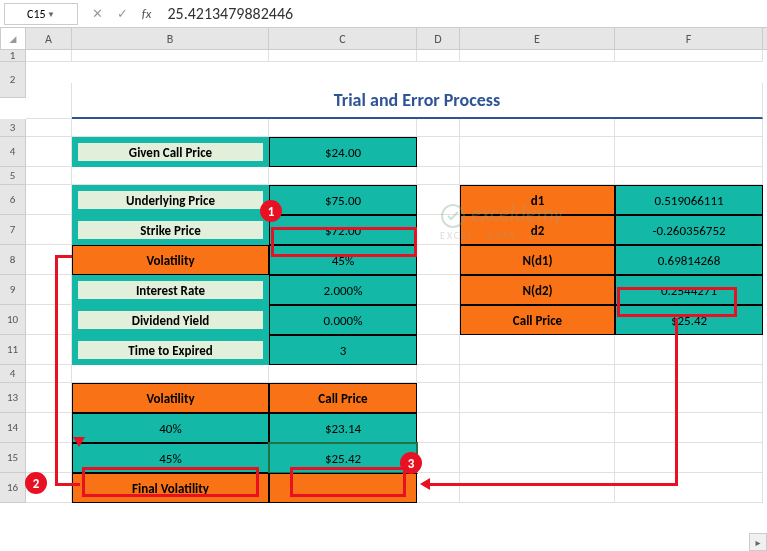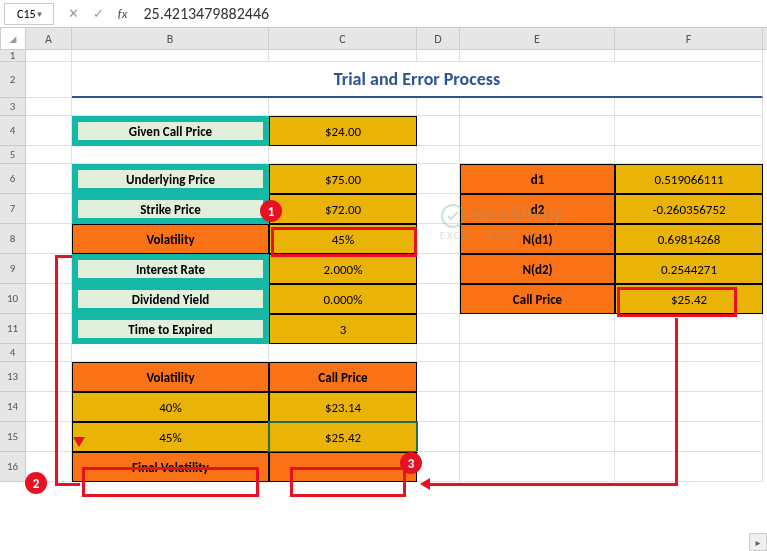--- a/index.html
+++ b/index.html
@@ -1,46 +1,46 @@
 <!DOCTYPE html>
 <html><head>
 <meta charset="utf-8">
 <style>
 * { box-sizing: border-box; margin: 0; padding: 0; }
 body { font-family: Calibri, Arial, sans-serif; font-size: 13px; background: #fff; position: relative; width: 767px; height: 551px; overflow: hidden; }
 
 
 .topbar { display: flex; align-items: center; height: 28px; border-bottom: 1px solid #ccc; background: #fff; }
-.namebox { width: 50px; height: 22px; border: 1px solid #ccc; margin: 0 4px; padding: 2px 12px; display: flex; align-items: center; justify-content: space-between; font-size: 12px; }
+.namebox { width: 74px; height: 22px; border: 1px solid #ccc; margin: 0 4px; padding: 2px 22px; display: flex; align-items: center; justify-content: space-between; font-size: 12px; }
 .namebox .dd { color: #666; font-size: 8px; }
 .fx-icons { display: flex; align-items: center; gap: 14px; padding: 0 10px; color: #999; }
 .fx-icons .fx { font-style: italic; color: #555; font-size: 13px; }
 .formula { flex: 1; padding: 0 6px; font-size: 16px; color: #333; }
 
 
 .colhdr { display: grid; grid-template-columns: 26px 46px 197px 148px 43px 155px 148px; height: 22px; background: #e6e6e6; border-bottom: 1px solid #ccc; }
 .colhdr div { border-right: 1px solid #ccc; display: flex; align-items: center; justify-content: center; font-size: 12px; color: #555; }
 .colhdr .sel { background: #fff; border-left: 1px solid #ccc; }
 
 
 .grid { display: grid; grid-template-columns: 26px 46px 197px 148px 43px 155px 148px; }
 .rh { background: #e6e6e6; border-right: 1px solid #ccc; border-bottom: 1px solid #ccc; display: flex; align-items: center; justify-content: center; font-size: 11px; color: #555; }
 .cell { border-right: 1px solid #e0e0e0; border-bottom: 1px solid #e0e0e0; height: 30px; display: flex; align-items: center; justify-content: center; position: relative; }
 .r1 .cell { height: 12px; }
 .r3 .cell, .r5 .cell, .r12 .cell { height: 18px; }
-.r2 .cell { height: 36px; }
+.r2 .cell { height: 36px; margin-top: 21px; }
 .r1 .rh { height: 12px; }
 .r2 .rh { height: 36px; }
 .r3 .rh, .r5 .rh, .r12 .rh { height: 18px; }
 
 .title { grid-column: 3 / 8; font-size: 18px; font-weight: bold; color: #2f5496; border-bottom: 2px solid #2f5496; justify-content: center; }
 
 .lbl-green { background: #e2efda; border: 6px solid #14b8a6; font-weight: bold; }
 .lbl-blue { background: #f97316; border: 1px solid #000; font-weight: bold; }
-.val { border: 1px solid #000; background: #eab308; }
+.val { border: 1px solid #000; background: #14b8a6; }
 .selcell { outline: 2px solid #217346; outline-offset: -1px; }
 
 .redbox { position: absolute; border: 3px solid #e81123; pointer-events: none; z-index: 5; }
 .redcirc { position: absolute; width: 22px; height: 22px; background: #e81123; border-radius: 50%; color: #fff; display: flex; align-items: center; justify-content: center; font-weight: bold; font-size: 13px; z-index: 10; }
 .redarrow { position: absolute; border-top: 3px solid #e81123; z-index: 4; }
 .redarrow-v { position: absolute; border-left: 3px solid #e81123; z-index: 4; }
 .arrowhead { position: absolute; width: 0; height: 0; z-index: 6; }
 
 .watermark { position: absolute; top: 200px; left: 440px; font-size: 22px; color: rgba(150,160,150,0.35); font-style: italic; z-index: 1; pointer-events: none; }
 .watermark .sub { display: block; font-size: 10px; letter-spacing: 2px; text-align: left; font-style: normal; }

